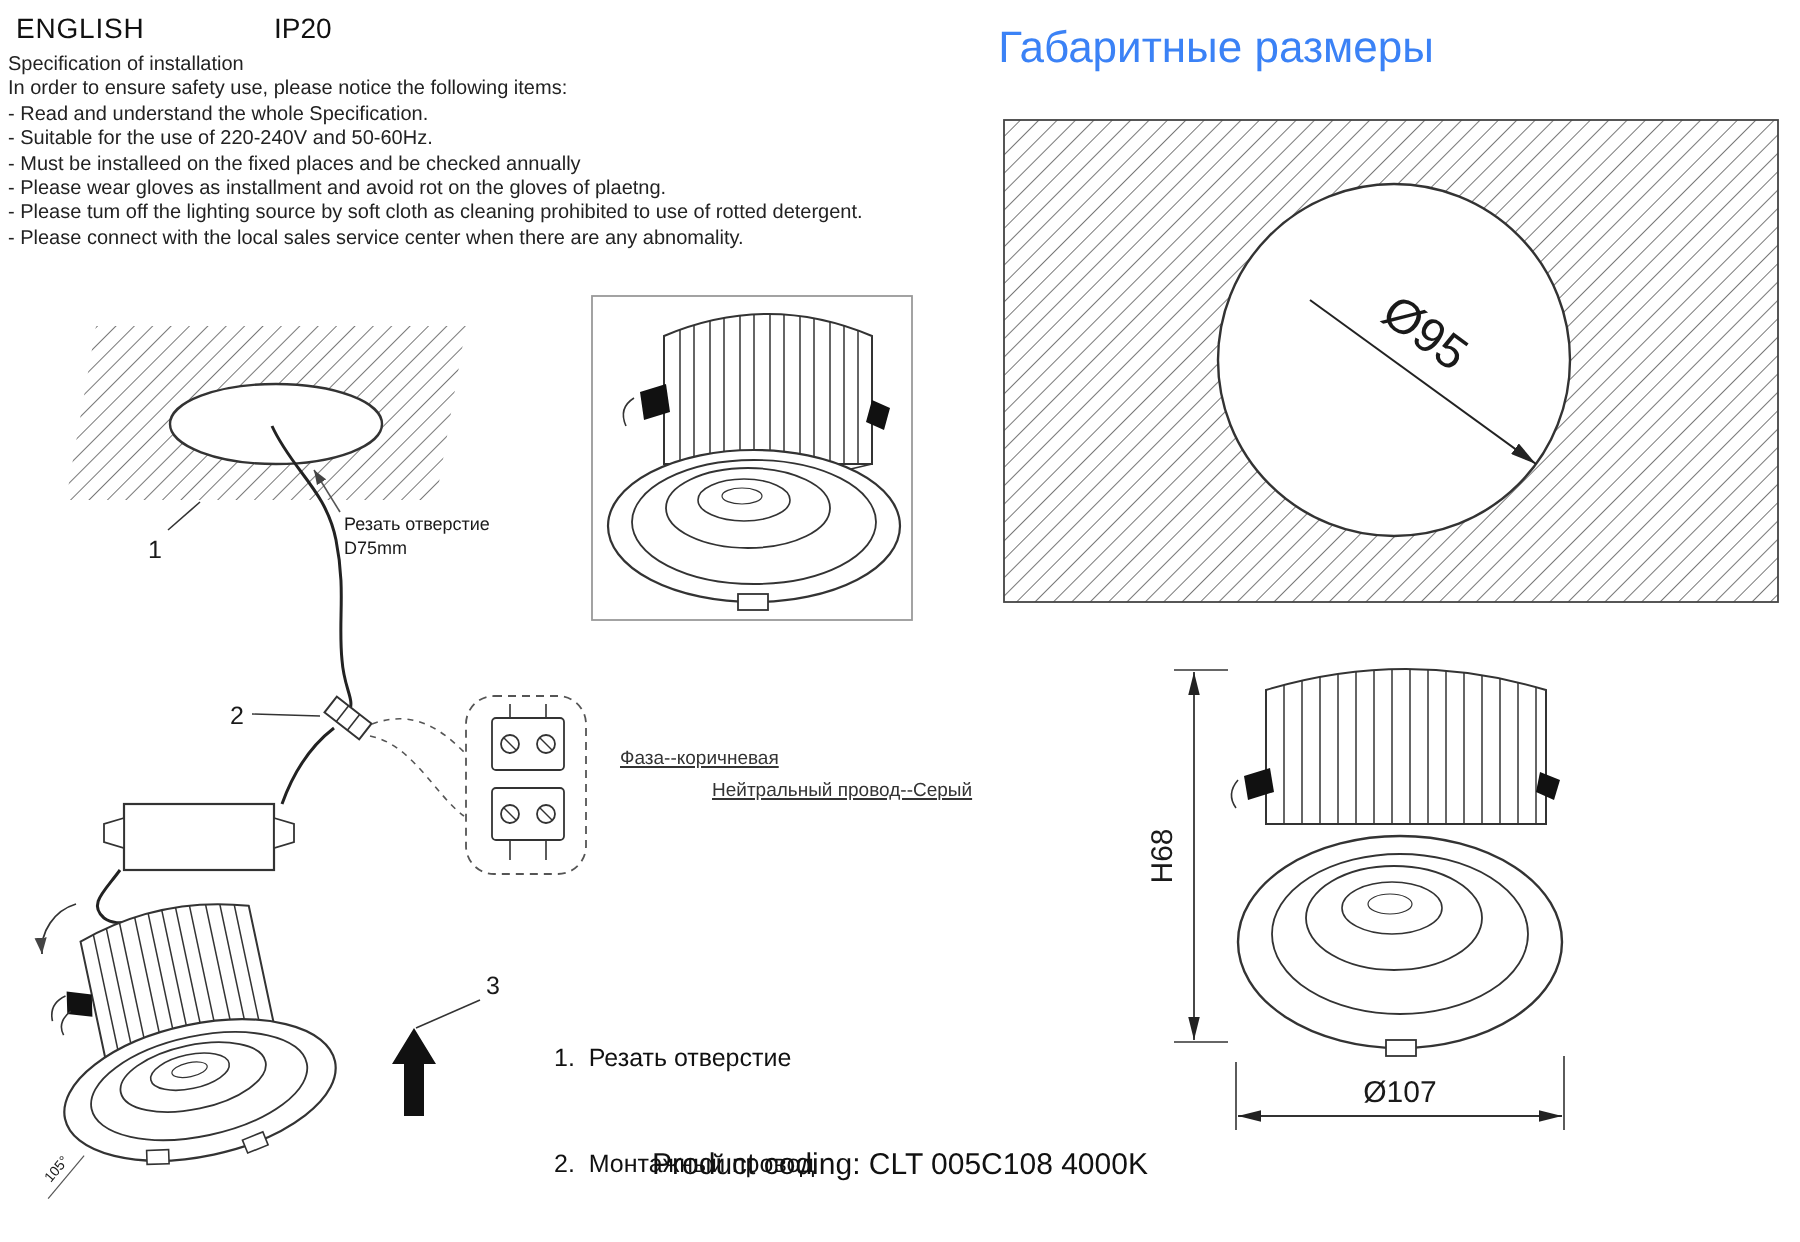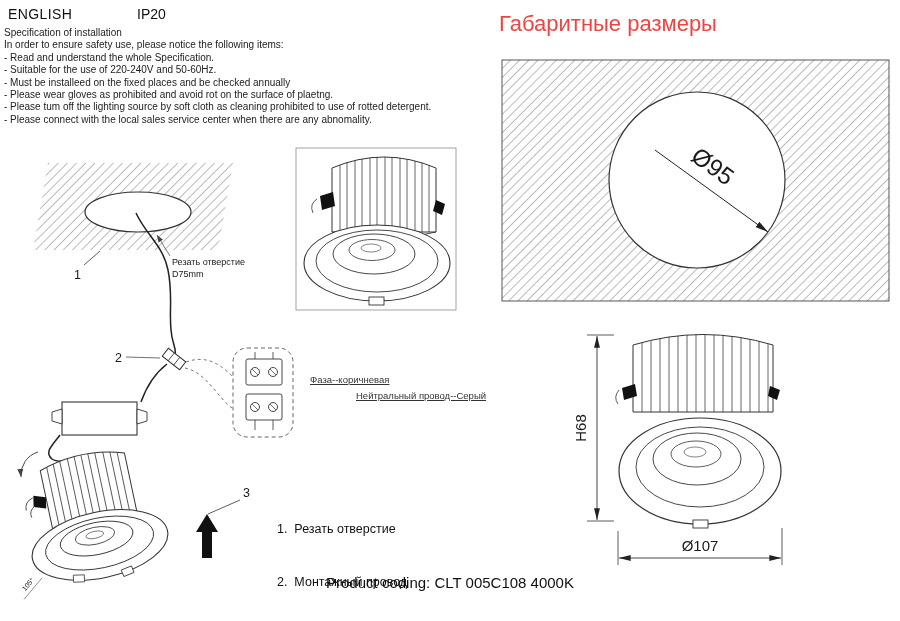--- a/index.html
+++ b/index.html
@@ -5,21 +5,21 @@
   * { margin:0; padding:0; box-sizing:border-box; }
   html,body { background:#fff; }
   body {
     width:900px; height:621px; position:relative; overflow:hidden;
     font-family:"Liberation Sans", sans-serif; color:#111;
   }
   .page { position:absolute; left:0; top:0; width:713px; height:621px; background:#fff;border-radius:19px; }
   .hdr-lang { position:absolute; left:8px; top:6px; font-size:14px; letter-spacing:.4px; color:#111; }
   .hdr-ip   { position:absolute; left:137px; top:6px; font-size:14px; color:#111;text-align:center; }
   .spec     { position:absolute; left:4px; top:27px; font-size:10px; line-height:12.4px; color:#222; }
-  .dim-title{ position:absolute; left:458px; top:11px; width:300px; text-align:center; font-size:22px; color:#ef4444; }
+  .dim-title{ position:absolute; left:458px; top:11px; width:300px; text-align:center; font-size:22px; color:#3b82f6; }
   .steps    { position:absolute; left:277px; top:486px; font-size:12.5px; line-height:17.5px; color:#111; white-space:pre; }
   .wire-label { position:absolute; font-size:9.5px; color:#333;text-decoration:underline; }
   .phase    { left:310px; top:374px; }
   .neutral  { left:310px; top:390px;margin-left:46px; }
   .coding   { position:absolute; left:0; top:574px; width:900px; text-align:center; font-size:15px; color:#111; }
   svg.art   { position:absolute; left:0; top:0; }
   svg text  { font-family:"Liberation Sans", sans-serif; fill:#1a1a1a; }
 </style>
 </head>
 <body>
@@ -28,21 +28,21 @@
 
   <div class="hdr-lang">ENGLISH</div>
   <div class="hdr-ip">IP20</div>
 
   <div class="spec">
     <div>Specification of installation</div>
     <div>In order to ensure safety use, please notice the following items:</div>
     <div>- Read and understand the whole Specification.</div>
     <div>- Suitable for the use of 220-240V and 50-60Hz.</div>
     <div>- Must be installeed on the fixed places and be checked annually</div>
-    <div>- Please wear gloves as prohibited and avoid rot on the surface of plaetng.</div>
+    <div>- Please wear gloves as installment and avoid rot on the gloves of plaetng.</div>
     <div>- Please tum off the lighting source by soft cloth as cleaning prohibited to use of rotted detergent.</div>
     <div>- Please connect with the local sales service center when there are any abnomality.</div>
   </div>
 
   <div class="dim-title">Габаритные размеры</div>
 
   <svg class="art" width="900" height="621" viewBox="0 0 900 621" xmlns="http://www.w3.org/2000/svg">
     <defs>
       <pattern id="hatch" patternUnits="userSpaceOnUse" width="6.5" height="6.5" patternTransform="rotate(45)">
         <line x1="0" y1="0" x2="0" y2="6.5" stroke="#555" stroke-width="0.8"></line>

